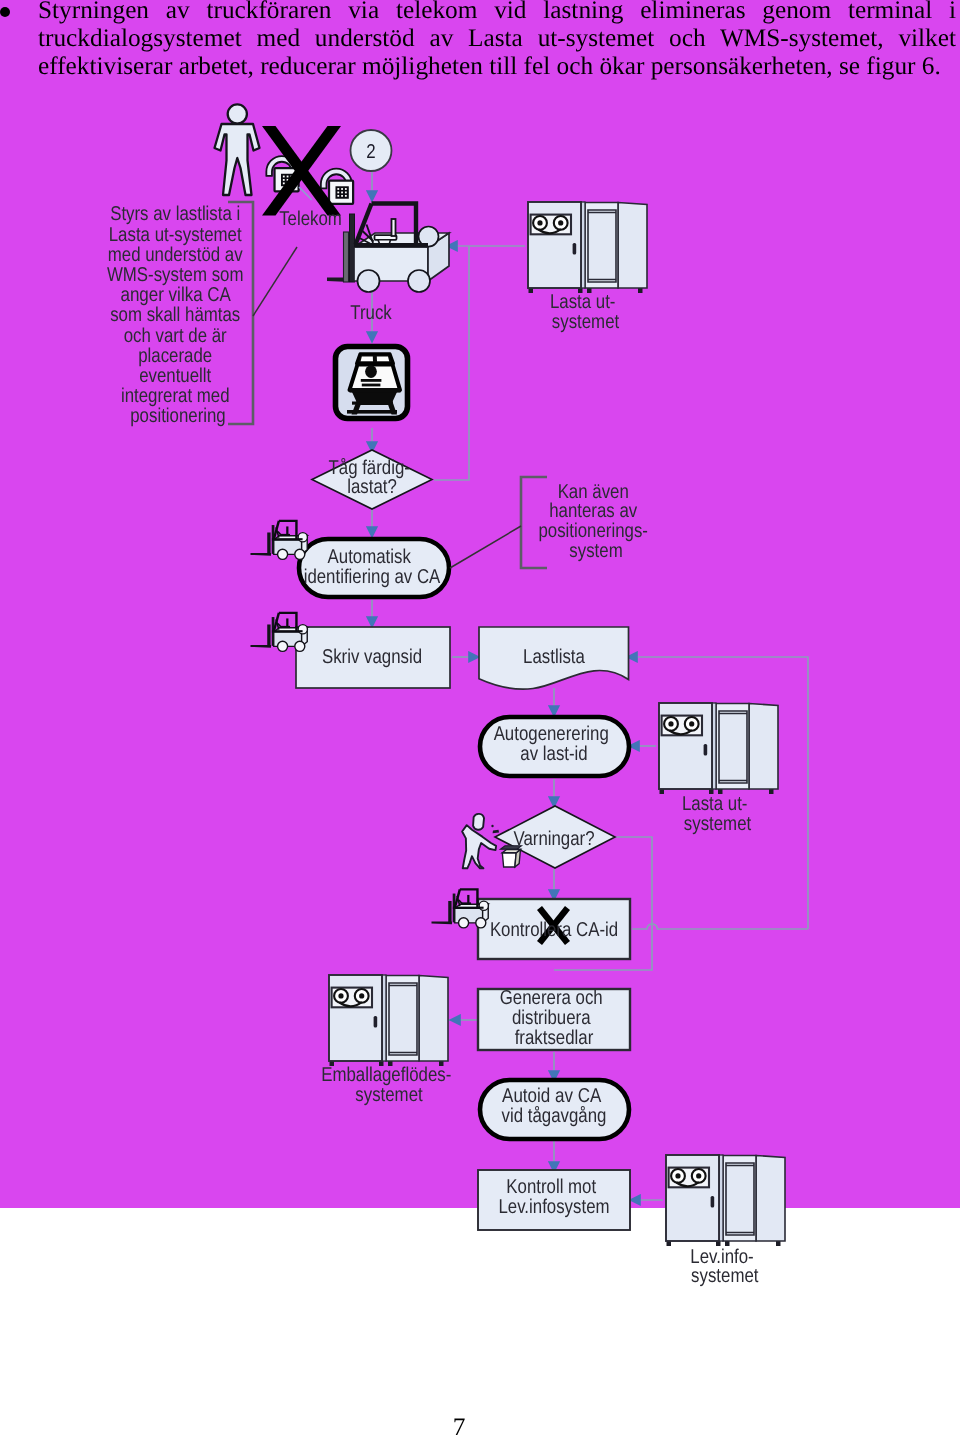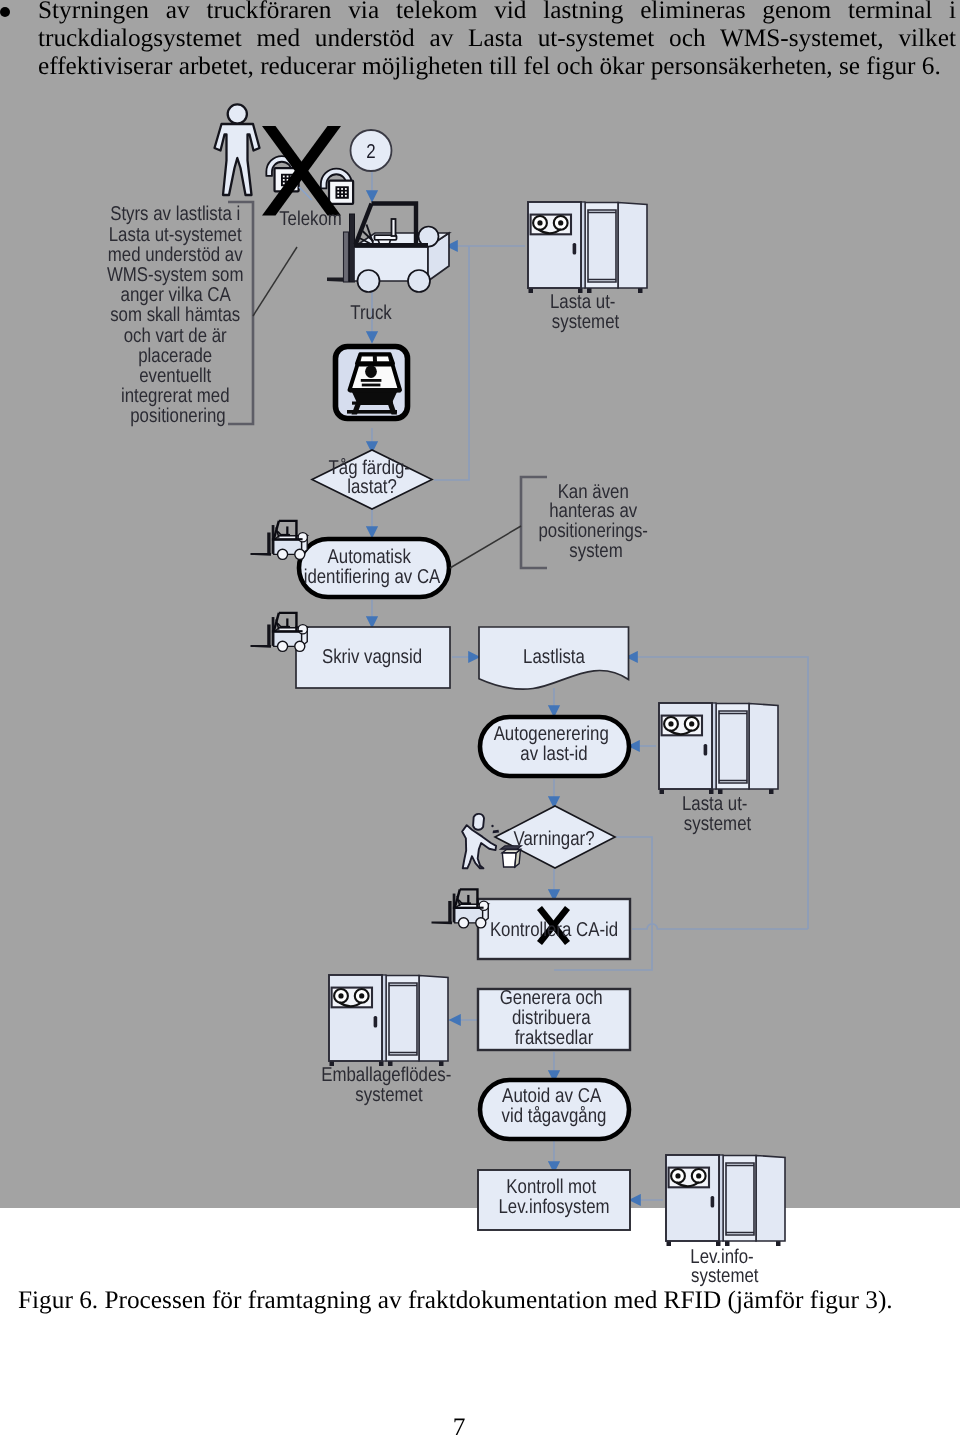--- a/index.html
+++ b/index.html
@@ -1,33 +1,32 @@
 <!DOCTYPE html>
 <html><head>
 <meta charset="utf-8">
 <style>
   html,body{margin:0;padding:0;background:#fff;-webkit-font-smoothing:antialiased;text-rendering:geometricPrecision;}
   body{width:960px;height:1440px;overflow:hidden;font-family:"Liberation Serif",serif;}
-  .page{position:relative;width:960px;height:1208px;background:#a3a3a3;}
+  .page{position:relative;width:960px;height:1208px;background:#d946ef;}
   .doctext{position:absolute;font-family:"Liberation Serif",serif;font-size:25.3px;line-height:28px;color:#000;text-align:justify;}
   #para1{left:38px;top:-4.2px;width:918px;text-indent:0;}
   .bullet{position:absolute;left:-38px;top:11px;width:10px;height:10px;border-radius:50%;background:#000;}
   #caption{position:absolute;left:18px;top:1286px;width:930px;font-size:25.3px;line-height:28px;}
   #pageno{position:absolute;left:0;top:1413px;width:918px;text-align:center;font-size:25.3px;}
   #fig{position:absolute;left:0px;top:0px;}
 </style>
 </head>
 <body>
 
 <div class="page">
   <div id="para1" class="doctext">
     <span class="bullet"></span>
     <span>Styrningen av truckföraren via telekom vid lastning elimineras genom terminal i truckdialogsystemet med understöd av Lasta ut-systemet och WMS-systemet, vilket effektiviserar arbetet, reducerar möjligheten till fel och ökar personsäkerheten, se figur 6.</span>
   </div>
-  <div id="caption" class="doctext">Figur 6. Processen för framtagning av fraktdokumentation med RFID (jämför figur 3).</div>
   <div id="pageno" class="doctext">7</div>
   <div id="fig">
 <svg id="figsvg" width="960" height="1440" viewBox="0 0 960 1440">
 <defs>
   <marker id="ah" markerWidth="14" markerHeight="13" refX="12.6" refY="6.5" orient="auto" markerUnits="userSpaceOnUse">
     <path d="M0.8,0.4 L13,6.5 L0.8,12.6 Z" fill="#4275b8"></path>
   </marker>
   <marker id="ahs" markerWidth="14" markerHeight="12" refX="1.6" refY="6" orient="auto" markerUnits="userSpaceOnUse">
     <path d="M12.8,1 L1,6 L12.8,11 Z" fill="#4275b8"></path>
   </marker>

